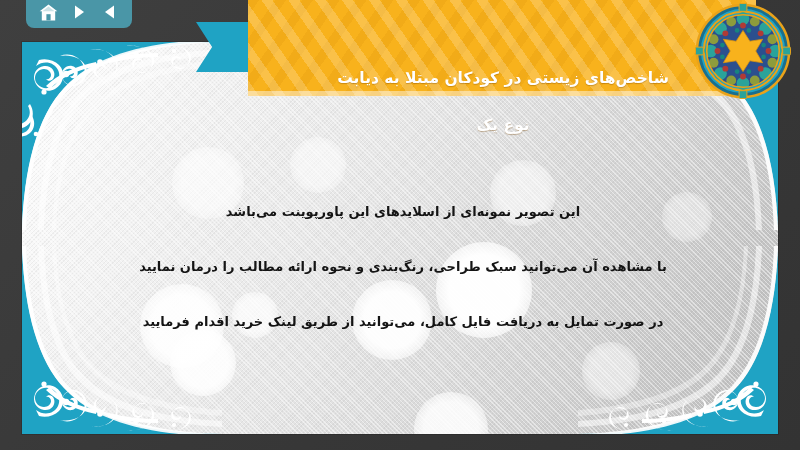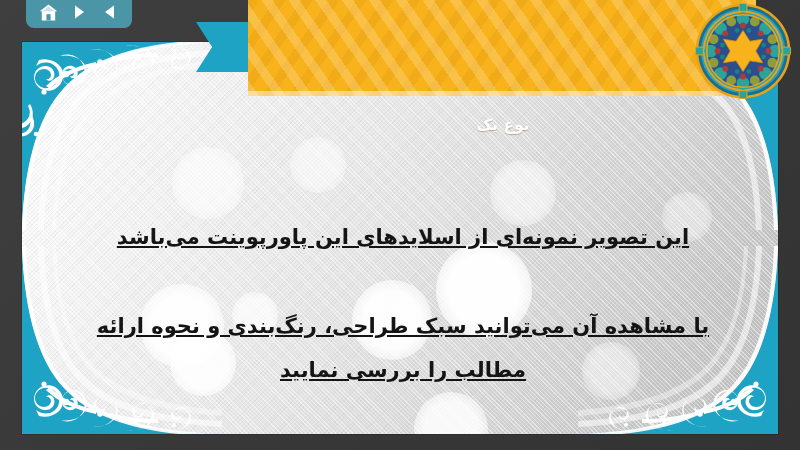--- a/index.html
+++ b/index.html
@@ -188,26 +188,25 @@
   }
   .medallion svg { display:block; }
 
   
   .body-text {
     position:absolute;
     left:40px; right:34px; top:128px;
     direction:rtl;
     text-align:center;
     color:#141414;
-    font-size:21px;
+    font-size:13px;
     line-height:2.12;
     font-weight:700;
     z-index:20;
     white-space:pre-line;
-    text-decoration:underline;
   }
   .body-line { display:block; }
 </style>
 </head>
 <body>
 
 <div id="slide-root">
 
   <div class="backdrop"></div>
 
@@ -304,31 +303,32 @@
     <div class="corner c-tr">
       <svg viewBox="0 0 200 188" xmlns="http://www.w3.org/2000/svg">
         <path d="M0 188 L0 0 L200 0 C130 0 72 14 42 46 C14 76 2 130 0 188 Z" fill="#1fa3c4"></path>
         <path d="M200 0 C132 2 76 16 46 48 C18 78 6 130 4 188 L0 188 C2 128 14 74 44 44 C74 12 130 -2 200 -2 Z" fill="#ffffff" opacity=".92"></path>
         <path d="M200 7 C136 10 84 24 56 54 C30 82 18 130 16 188 L22 188 C24 132 36 86 60 60 C88 30 138 16 200 13 Z" fill="#ffffff" opacity=".55"></path>
       </svg>
     </div>
 
     <div class="body-text">
       <span class="body-line">این تصویر نمونه‌ای از اسلایدهای این پاورپوینت می‌باشد</span>
-      <span class="body-line">با مشاهده آن می‌توانید سبک طراحی، رنگ‌بندی و نحوه ارائه مطالب را بررسی نمایید</span>
+      <span class="body-line">با مشاهده آن می‌توانید سبک طراحی، رنگ‌بندی و نحوه ارائه مطالب را درمان نمایید</span>
+      <span class="body-line">در صورت تمایل به دریافت فایل کامل، می‌توانید از طریق لینک خرید اقدام فرمایید</span>
     </div>
 
   </div>
 
   <div class="title-banner">
     <div class="banner-tail"></div>
     <div class="banner-body"></div>
     <div class="title-text">
       <br>
-      <br>
+      <span>شاخص‌های زیستی در کودکان مبتلا به دیابت</span><br>
       <span>نوع یک</span>
     </div>
   </div>
 
   <div class="medallion">
     <svg viewBox="0 0 100 100" width="98" height="98" xmlns="http://www.w3.org/2000/svg">
       <defs>
         <clipPath id="medclip">
             <circle cx="50" cy="50" r="47"></circle>
           </clipPath>

